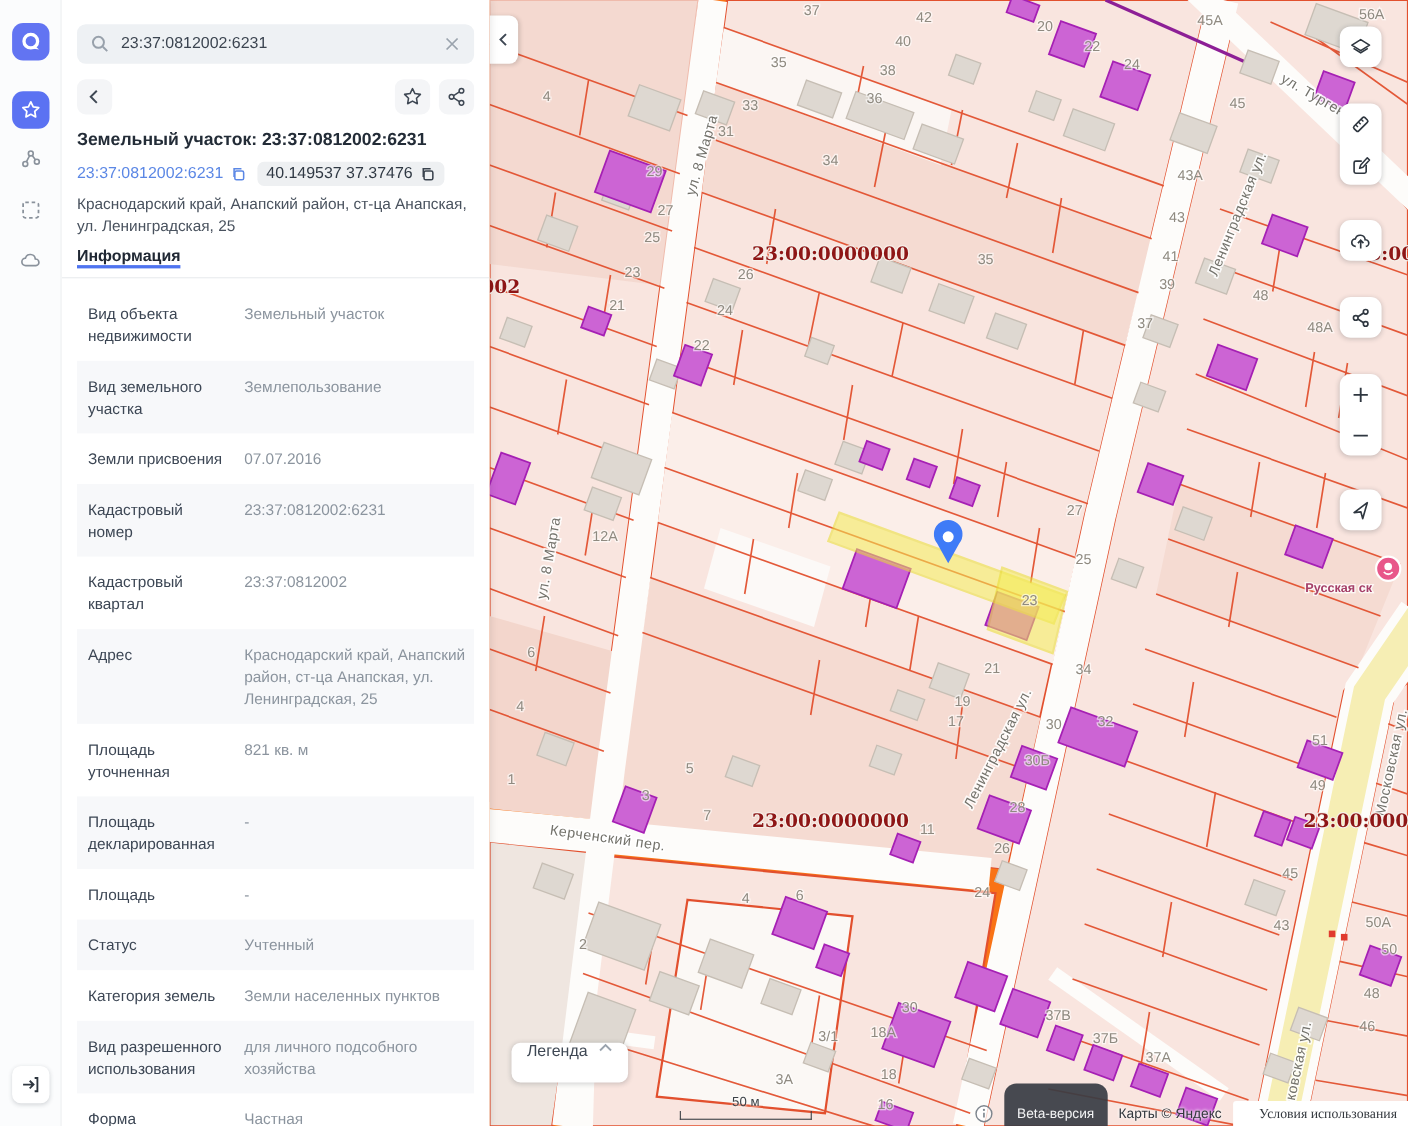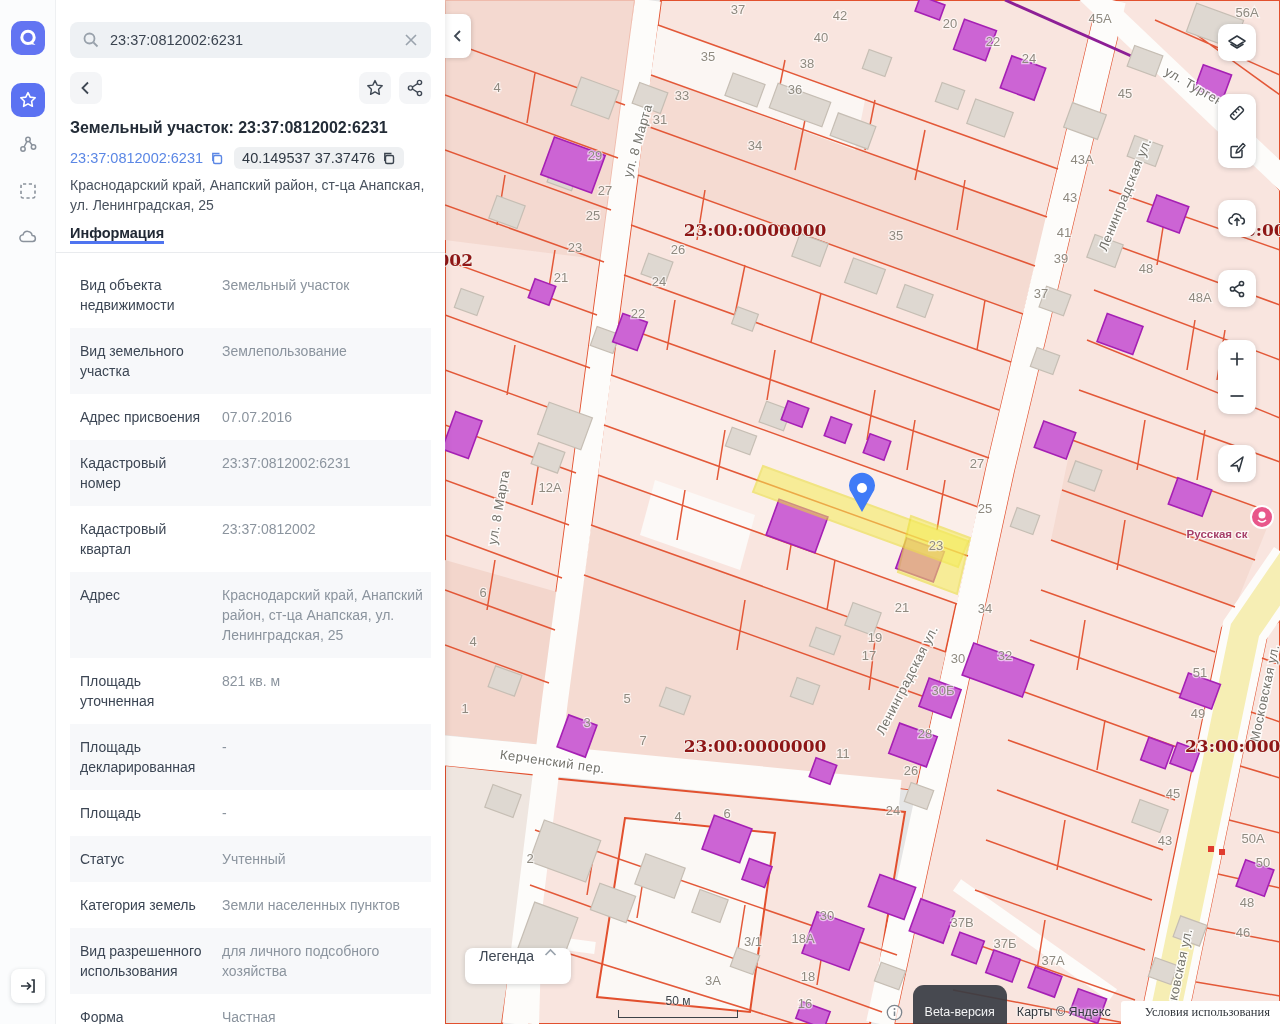--- a/index.html
+++ b/index.html
@@ -38,21 +38,21 @@
   .tabs { position:absolute; left:0; top:222px; width:389px; border-bottom:1px solid #e9ebee; height:31px; }
   .tab { position:absolute; left:14px; top:3px; font-size:14.5px; font-weight:bold; color:#202834;
     padding-bottom:0; border-bottom:3px solid #4f74f0; }
   .info-table { position:absolute; left:14px; top:262px; width:361px; font-size:14px; }
   .irow { display:flex; padding:13px 8px 13px 10px; gap:14px; line-height:20px; }
   .irow.alt { background:#f7f8fa; }
   .irow .k { width:128px; color:#3c4654; flex-shrink:0; }
   .irow .v { flex:1; color:#8b949e; }
 
   
-  .map { position:absolute; left:445px; top:0; width:835px; height:1024px; background:#e5e5e5; overflow:hidden; }
+  .map { position:absolute; left:445px; top:0; width:835px; height:1024px; background:#f97316; overflow:hidden; }
   .map svg.base { position:absolute; left:0; top:0; }
   .collapse { position:absolute; left:0; top:14px; width:26px; height:44px; background:#fff;
     border-radius:0 8px 8px 0; box-shadow:1px 1px 4px rgba(0,0,0,.15);
     display:flex; align-items:center; justify-content:center; z-index:5; }
   .mtool { position:absolute; right:24px; width:38px; background:#fff; border-radius:10px;
     box-shadow:0 1px 5px rgba(30,40,50,.22); z-index:5; display:flex; flex-direction:column; align-items:center; }
   .mtool .ib { width:38px; height:37px; display:flex; align-items:center; justify-content:center; }
   .legend-btn { position:absolute; left:20px; top:948px; height:36px; background:#fff; border-radius:8px;
     box-shadow:0 1px 5px rgba(30,40,50,.2); display:flex; align-items:flex-start; gap:10px; padding:0 14px;
     font-size:14.5px; color:#3f4854; z-index:5; }
@@ -184,21 +184,21 @@
     <div class="info-table" id="info-table">
         <div class="irow">
           <div class="k">Вид объекта недвижимости</div>
           <div class="v">Земельный участок</div>
         </div>
         <div class="irow alt">
           <div class="k">Вид земельного участка</div>
           <div class="v">Землепользование</div>
         </div>
         <div class="irow">
-          <div class="k">Адрес присвоения</div>
+          <div class="k">Земли присвоения</div>
           <div class="v">07.07.2016</div>
         </div>
         <div class="irow alt">
           <div class="k">Кадастровый номер</div>
           <div class="v">23:37:0812002:6231</div>
         </div>
         <div class="irow">
           <div class="k">Кадастровый квартал</div>
           <div class="v">23:37:0812002</div>
         </div>

